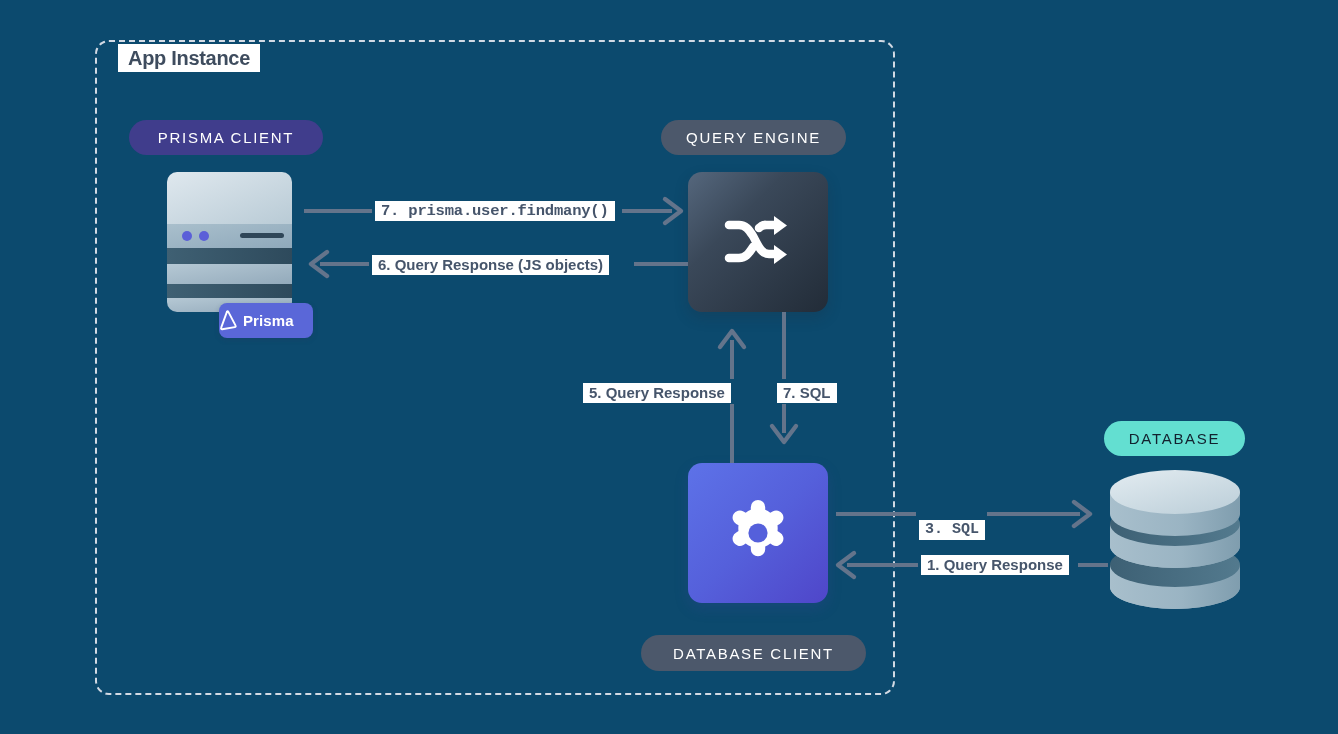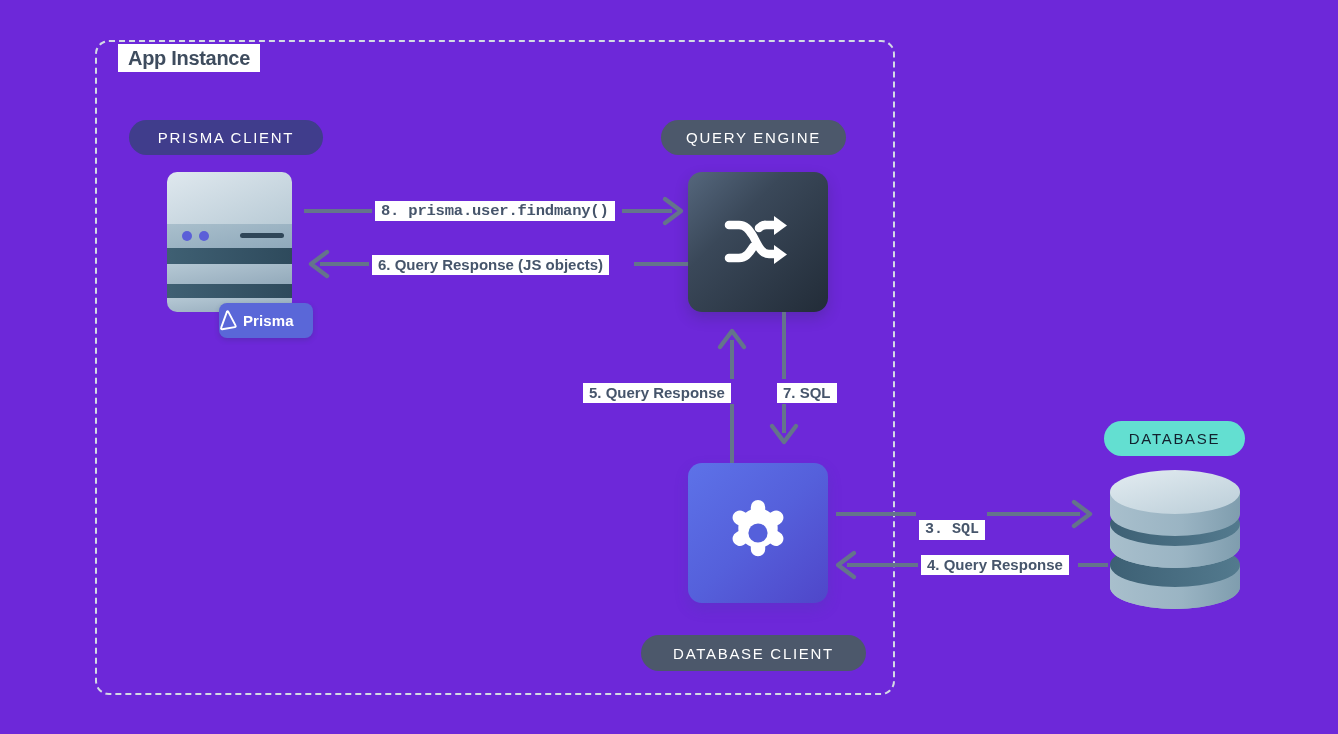--- a/index.html
+++ b/index.html
@@ -2,21 +2,21 @@
 <html><head>
 <meta charset="utf-8">
 <style>
   * { box-sizing: border-box; margin: 0; padding: 0; }
   html, body {
     width: 1338px; height: 734px;
     background: #ffffff;
     font-family: "Liberation Sans", "DejaVu Sans", sans-serif;
     overflow: hidden;
   }
-  #stage { position: relative; width: 1338px; height: 734px; background:#6d28d9; }
+  #stage { position: relative; width: 1338px; height: 734px; background:#0c4a6e; }
 
   .abs { position: absolute; }
 
   
   #app-boundary {
     left: 95px; top: 40px; width: 800px; height: 655px;
     border: 2px dashed #d3dae4;
     border-radius: 14px;
     background: transparent;
   }
@@ -155,26 +155,26 @@
       <line x1="836" y1="514" x2="916" y2="514"></line>
       <line x1="987" y1="514" x2="1080" y2="514"></line>
       <polyline points="1074,502 1090,514 1074,526" stroke-width="4.4" stroke-linecap="round" stroke-linejoin="round"></polyline>
 
       <line x1="1078" y1="565" x2="1108" y2="565"></line>
       <line x1="847" y1="565" x2="918" y2="565"></line>
       <polyline points="854,553 838,565 854,577" stroke-width="4.4" stroke-linecap="round" stroke-linejoin="round"></polyline>
     </g>
   </svg>
 
-  <div class="abs arrow-label mono" id="label-1">8. prisma.user.findmany()</div>
+  <div class="abs arrow-label mono" id="label-1">7. prisma.user.findmany()</div>
   <div class="abs arrow-label" id="label-6">6. Query Response (JS objects)</div>
   <div class="abs arrow-label" id="label-5">5. Query Response</div>
   <div class="abs arrow-label" id="label-2">7. SQL</div>
   <div class="abs arrow-label" id="label-3">3. SQL</div>
-  <div class="abs arrow-label" id="label-4">4. Query Response</div>
+  <div class="abs arrow-label" id="label-4">1. Query Response</div>
 
   <div class="abs pill" id="pill-prisma-client">PRISMA CLIENT</div>
 
   <svg class="abs" id="prisma-client-icon" viewBox="0 0 133 140" xmlns="http://www.w3.org/2000/svg">
     <defs>
       <linearGradient id="sv-top" x1="0" y1="0" x2="1" y2="1">
         <stop offset="0" stop-color="#dfe8ee"></stop>
           <stop offset="1" stop-color="#b9cbd6"></stop>
       </linearGradient>
       <linearGradient id="sv-mid" x1="0" y1="0" x2="1" y2="1">

